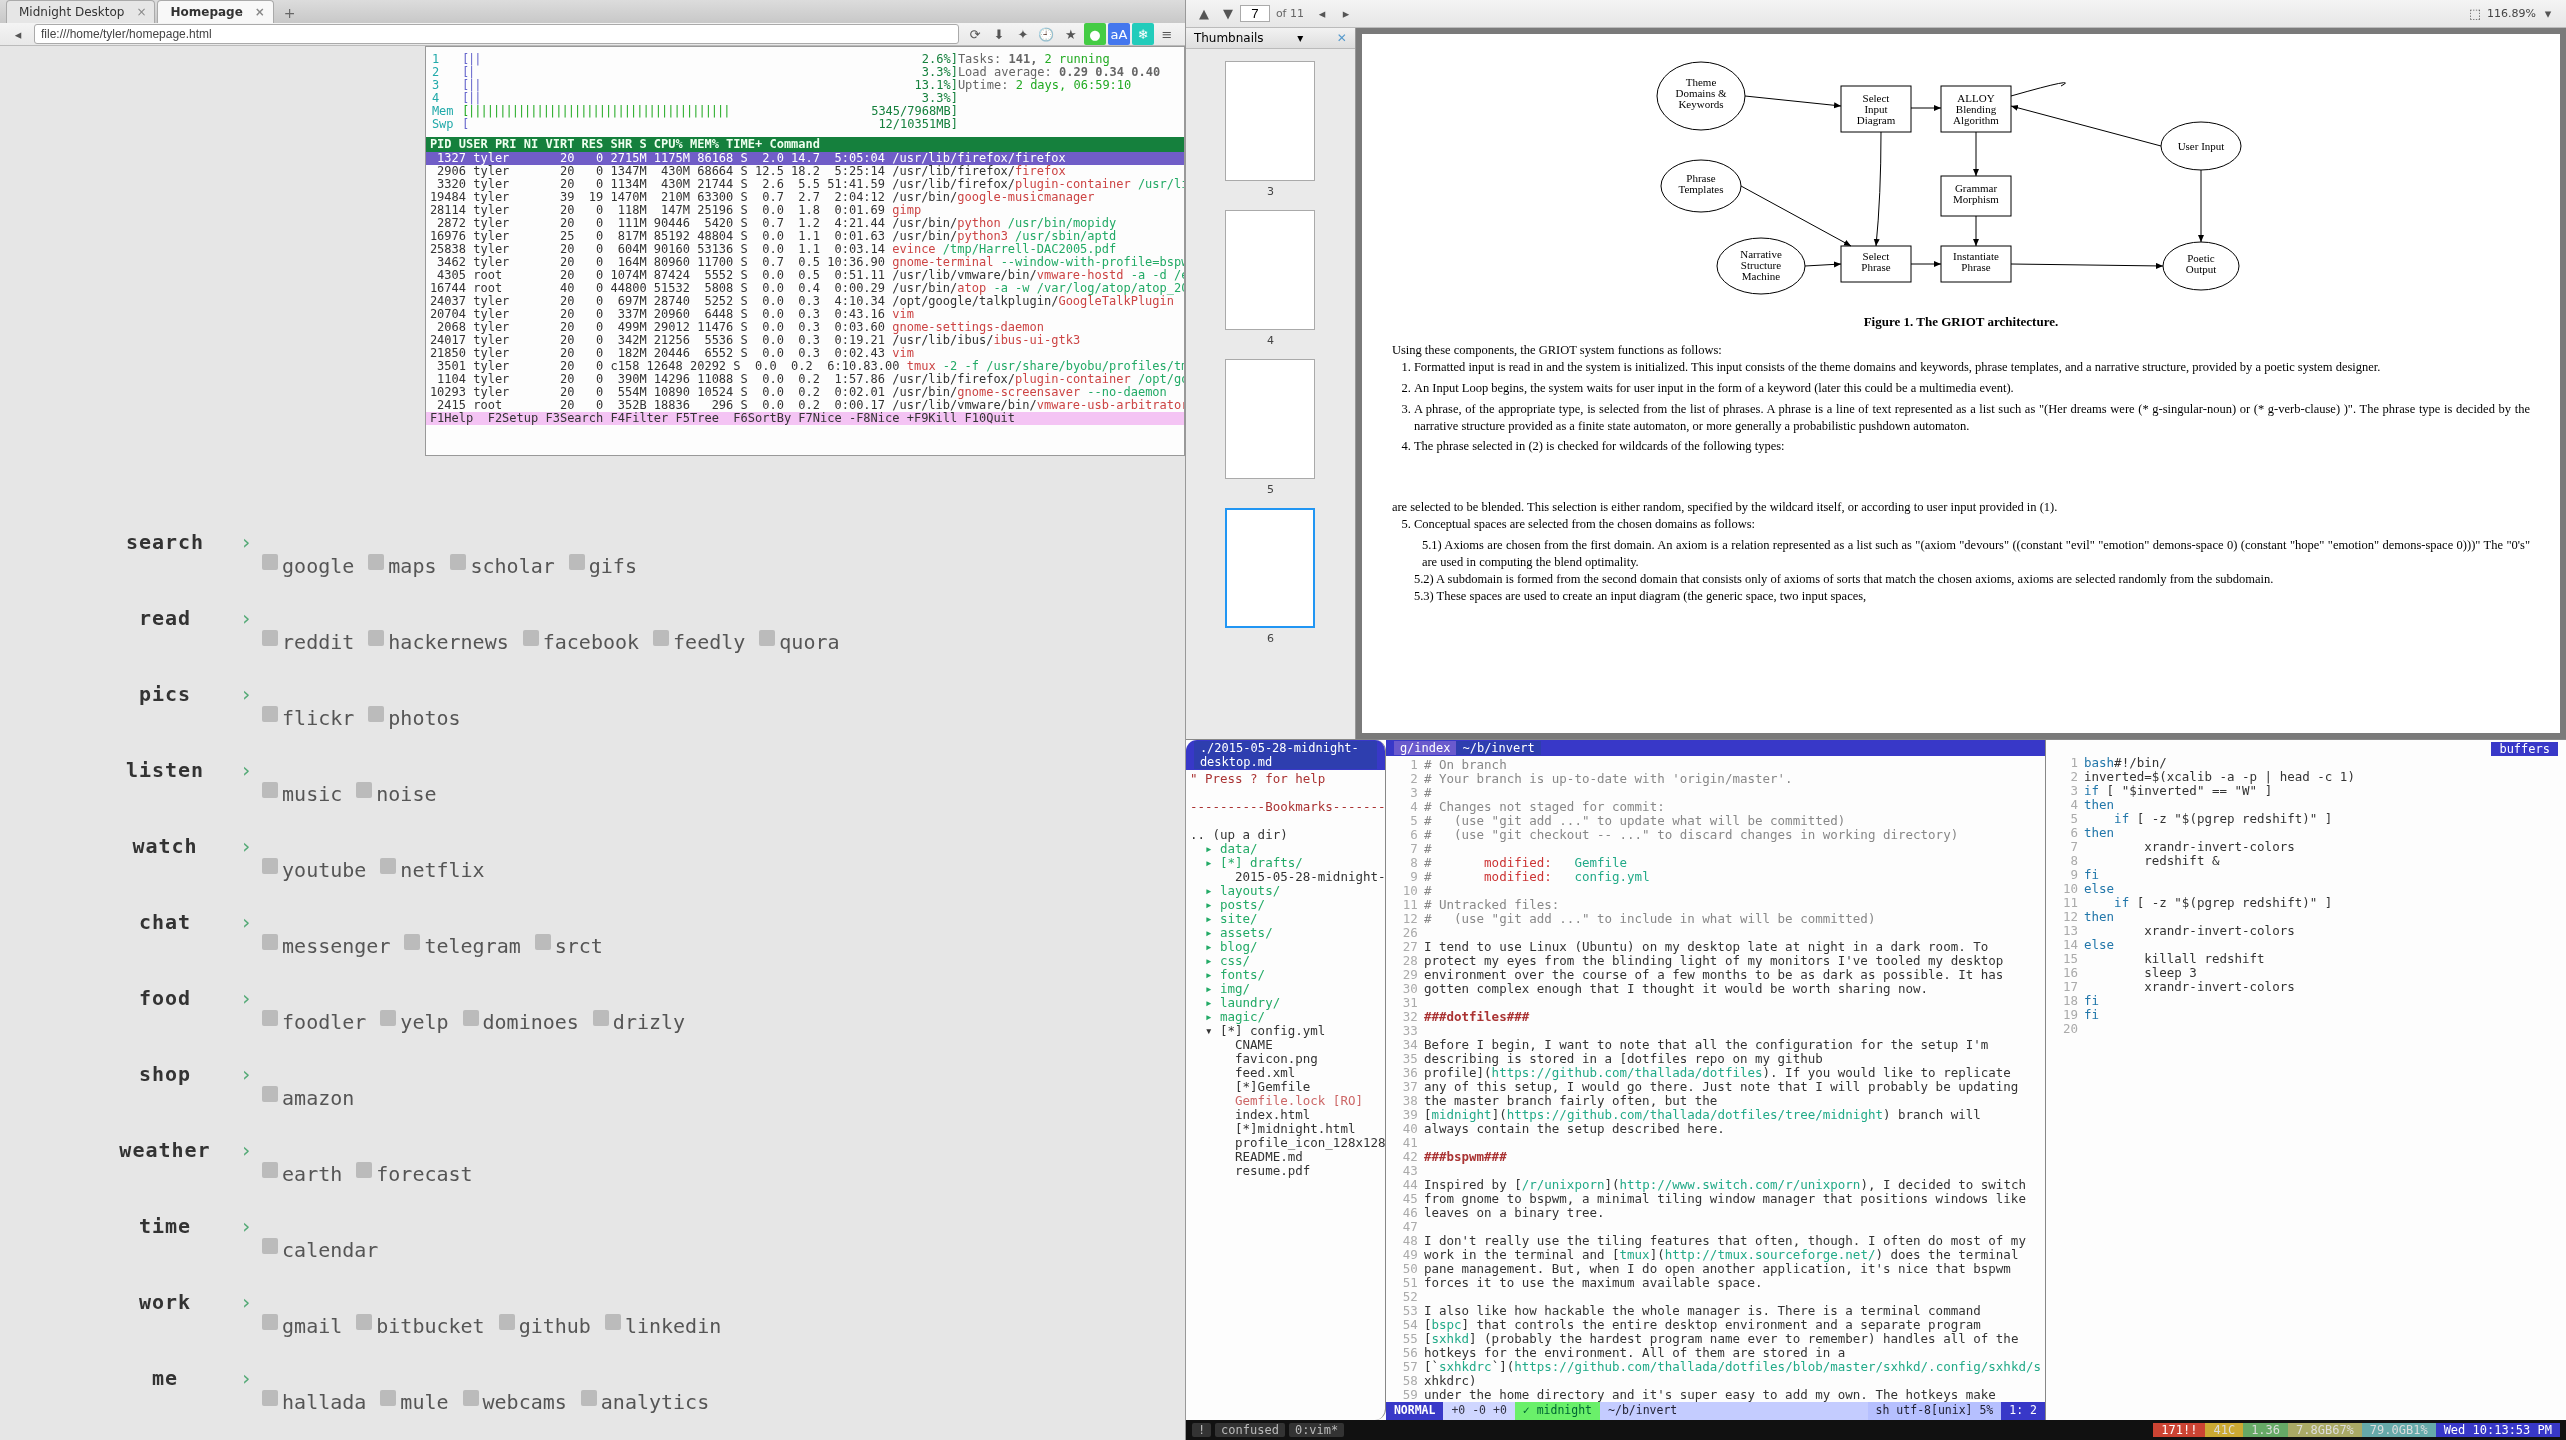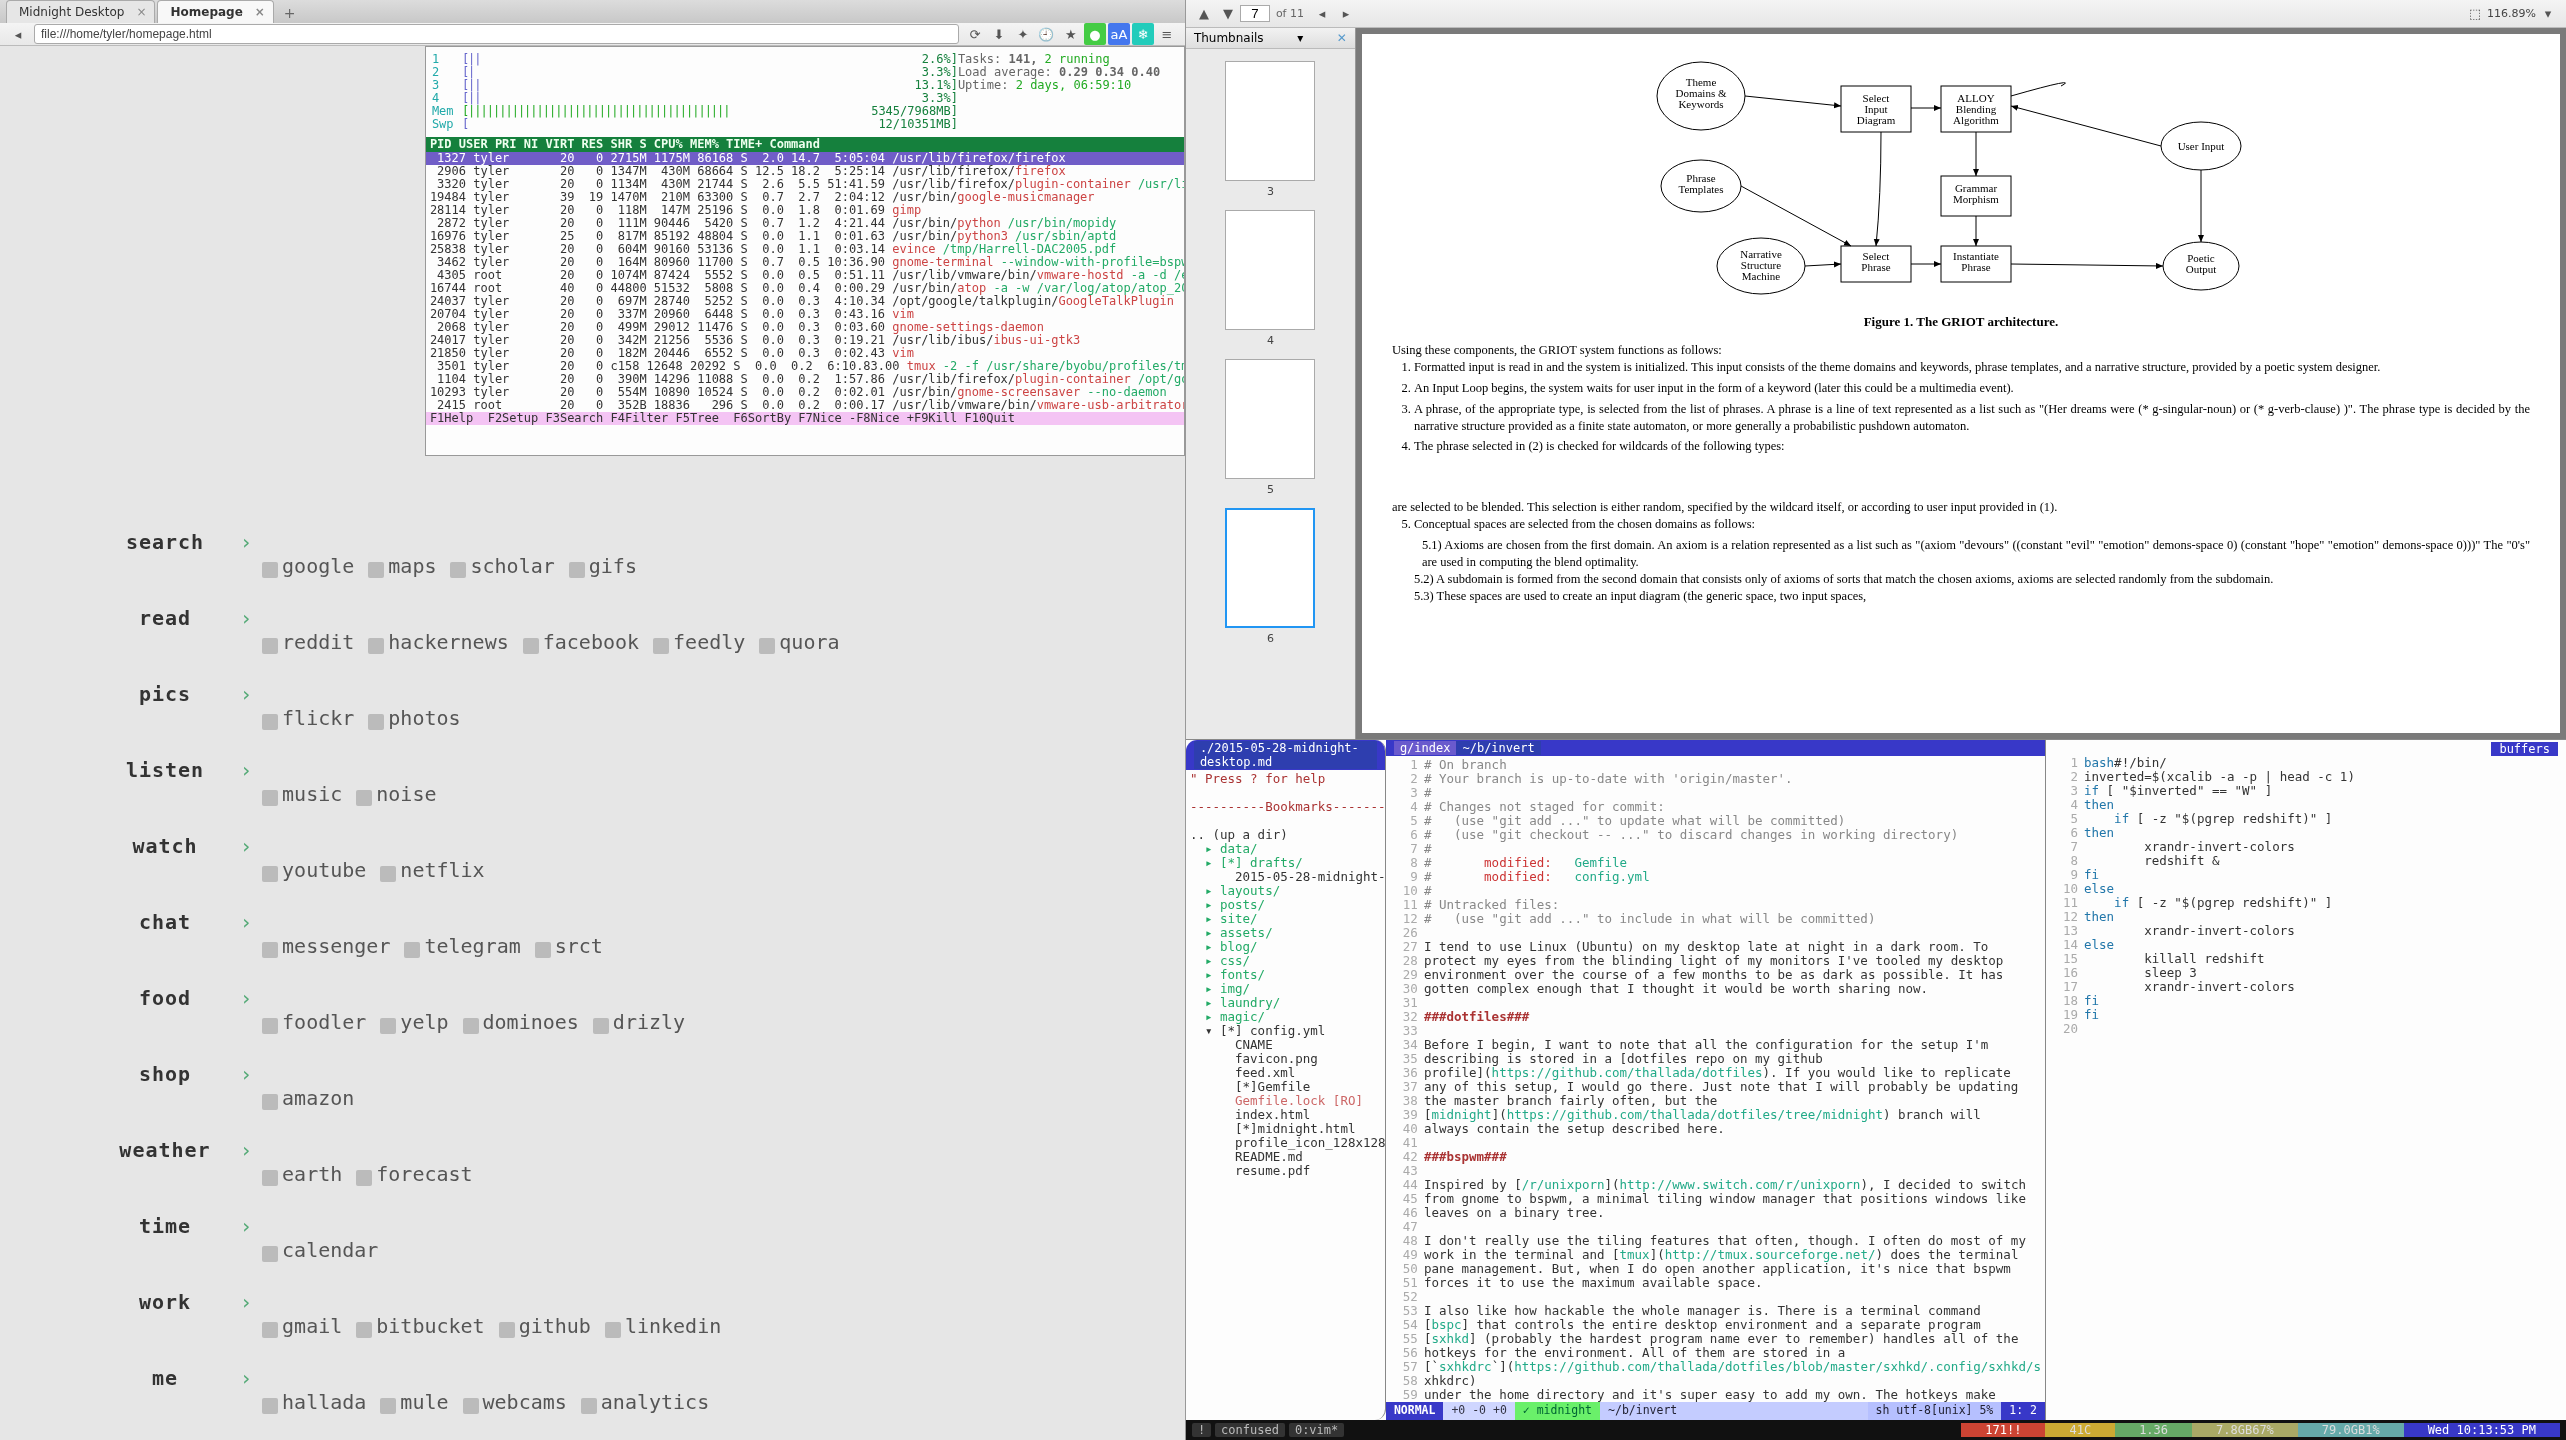--- a/index.html
+++ b/index.html
@@ -108,21 +108,21 @@
   text-align: center;
   font-weight: bold;
   letter-spacing: 1px;
   color: #333;
 }
 .cat-arrow { margin: 0 10px; color: #5a7; }
 .link-item {
   margin-right: 14px;
   color: #555;
   display: inline-flex;
-  align-items: flex-end;
+  align-items: flex-start;
   margin-top: 48px;
 }
 .link-item .favicon {
   width: 16px; height: 16px;
   background: #bbb;
   border-radius: 2px;
   margin-right: 4px;
   display: inline-block;
 }
 
@@ -350,21 +350,21 @@
   padding: 0 6px;
 }
 .cmdline .pill {
   background: #333;
   color: #bbb;
   padding: 0 6px;
   margin-right: 4px;
   border-radius: 2px;
 }
 .cmdline .right { margin-left: auto; display: flex; }
-.cmdline .r-pill { padding: 0 24px; text-align: right; }
+.cmdline .r-pill { padding: 0 8px; text-align: right; }
 </style>
 </head>
 <body>
 
 <div class="left-pane">
   <div class="tab-bar">
     <div class="tab">
       <span>Midnight Desktop</span>
       <span class="close">×</span>
     </div>

